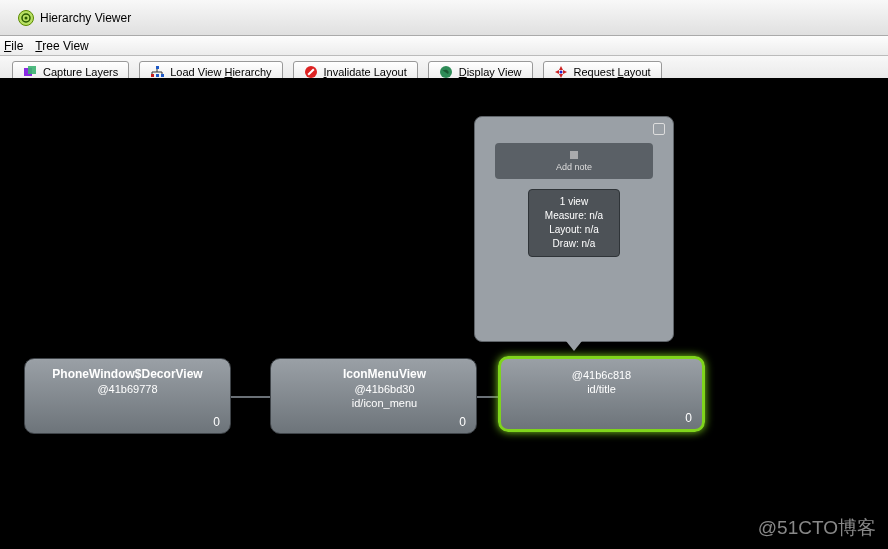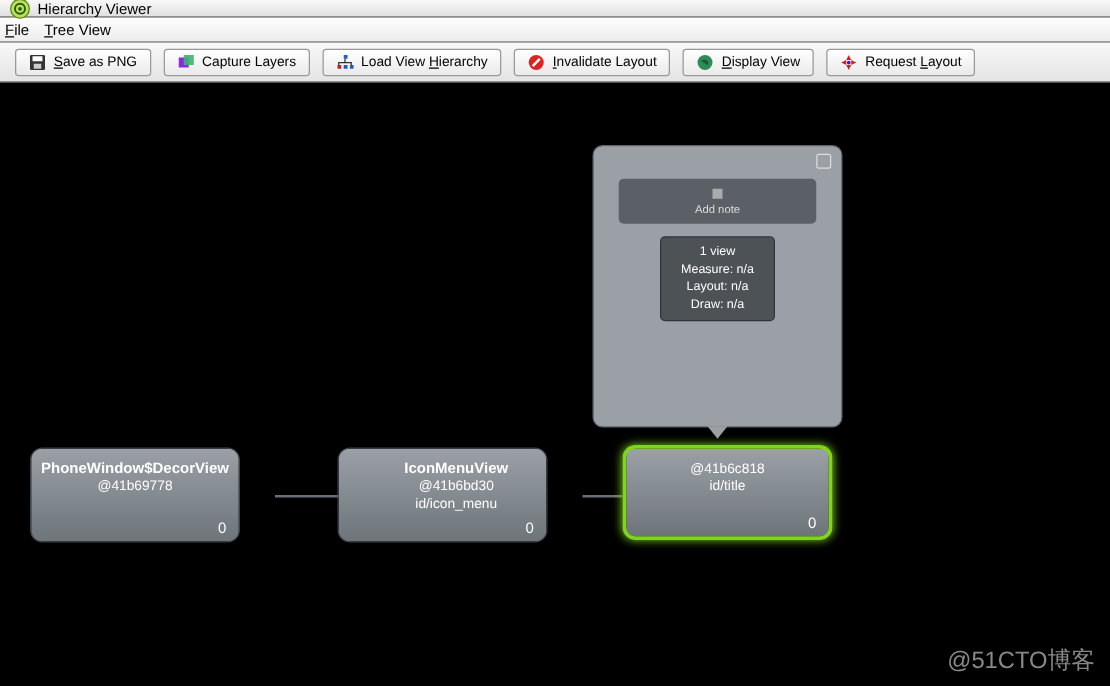--- a/index.html
+++ b/index.html
@@ -1,32 +1,32 @@
 <!DOCTYPE html>
 <html><head>
 <meta charset="utf-8">
 <style>
 * { box-sizing: border-box; margin: 0; padding: 0; }
 body { font-family: Tahoma, Arial, sans-serif; font-size: 11px; background: #000; width: 888px; height: 549px; overflow: hidden; position: relative; }
 
-.titlebar { height: 14px; background: linear-gradient(#f8f8f8, #e0e0e0); border-bottom: 1px solid #aaa; display: flex; align-items: center; padding: 0 8px; gap: 6px; }
+.titlebar { height: 36px; background: linear-gradient(#f8f8f8, #e0e0e0); border-bottom: 1px solid #aaa; display: flex; align-items: center; padding: 0 18px; gap: 6px; }
 .app-icon { width: 16px; height: 16px; border-radius: 50%; background: #b8e062; border: 1px solid #5a8a00; display: flex; align-items: center; justify-content: center; }
 .app-icon svg { width: 10px; height: 10px; }
 .titlebar .title { font-size: 12px; color: #000; }
 
 .menubar { height: 20px; background: linear-gradient(#fdfdfd, #ececec); border-bottom: 1px solid #bbb; display: flex; align-items: center; padding: 0 4px; gap: 12px; font-size: 12px; color: #000; }
 .menubar span u { text-decoration: underline; }
 
 .toolbar { height: 32px; background: linear-gradient(#f8f8f8, #e4e4e4); border-bottom: 1px solid #aaa; display: flex; align-items: center; padding: 0 12px; gap: 10px; }
 .tbtn { height: 22px; padding: 0 10px; background: linear-gradient(#fff, #eaeaea); border: 1px solid #999; border-radius: 3px; display: flex; align-items: center; gap: 6px; font-size: 11px; color: #000; cursor: pointer; }
 .tbtn .ic { width: 14px; height: 14px; display: flex; align-items: center; justify-content: center; }
 
 .canvas { position: absolute; top: 78px; left: 0; right: 0; bottom: 0; background: #000; }
 
-.node { position: absolute; width: 168px; height: 76px; border-radius: 10px; background: linear-gradient(#9aa0a6, #6d747a); border: 1px solid #3f4449; color: #fff; text-align: center; padding-top: 8px; font-size: 12px; }
+.node { position: absolute; width: 207px; height: 76px; border-radius: 10px; background: linear-gradient(#9aa0a6, #6d747a); border: 1px solid #3f4449; color: #fff; text-align: center; padding-top: 8px; font-size: 12px; }
 .node .name { font-weight: bold; }
 .node .addr { font-size: 11px; margin-top: 2px; }
 .node .idtxt { font-size: 11px; margin-top: 2px; }
 .node .count { position: absolute; bottom: 4px; right: 10px; font-size: 12px; }
 .node.selected { border: 3px solid #7fd41c; box-shadow: 0 0 8px #7fd41c; }
 
 .link { position: absolute; height: 2px; background: #6a7076; }
 
 .popup { position: absolute; width: 200px; background: #9aa0a6; border: 1px solid #5f6469; border-radius: 8px; padding: 8px; color: #fff; font-size: 10px; }
 .popup .closeic { position: absolute; top: 6px; right: 8px; width: 12px; height: 12px; border: 1px solid #ddd; border-radius: 2px; }
@@ -50,30 +50,20 @@
   </span>
   <span class="title">Hierarchy Viewer</span>
 </div>
 
 <div class="menubar">
   <span><u>F</u>ile</span>
   <span><u>T</u>ree View</span>
 </div>
 
 <div class="toolbar">
-  <div class="tbtn">
-    <span class="ic">
-        <svg viewBox="0 0 14 14">
-          <rect x="1" y="1" width="12" height="12" fill="#333" rx="1"></rect>
-          <rect x="3" y="2" width="8" height="4" fill="#fff"></rect>
-          <rect x="4" y="8" width="6" height="4" fill="#ccc"></rect>
-        </svg>
-      </span>
-    <span><u>S</u>ave as PNG</span>
-  </div>
   <div class="tbtn">
     <span class="ic">
         <svg viewBox="0 0 14 14">
           <rect x="1" y="3" width="8" height="8" fill="#8a2be2"></rect>
           <rect x="5" y="1" width="8" height="8" fill="#3cb371" opacity="0.9"></rect>
         </svg>
       </span>
     <span>Capture Layers</span>
   </div>
   <div class="tbtn">

